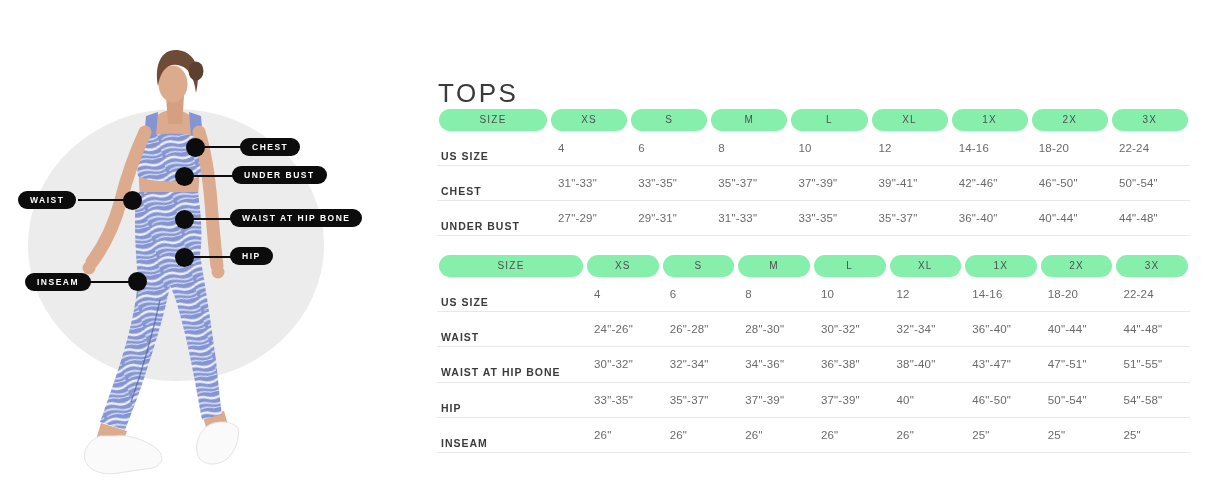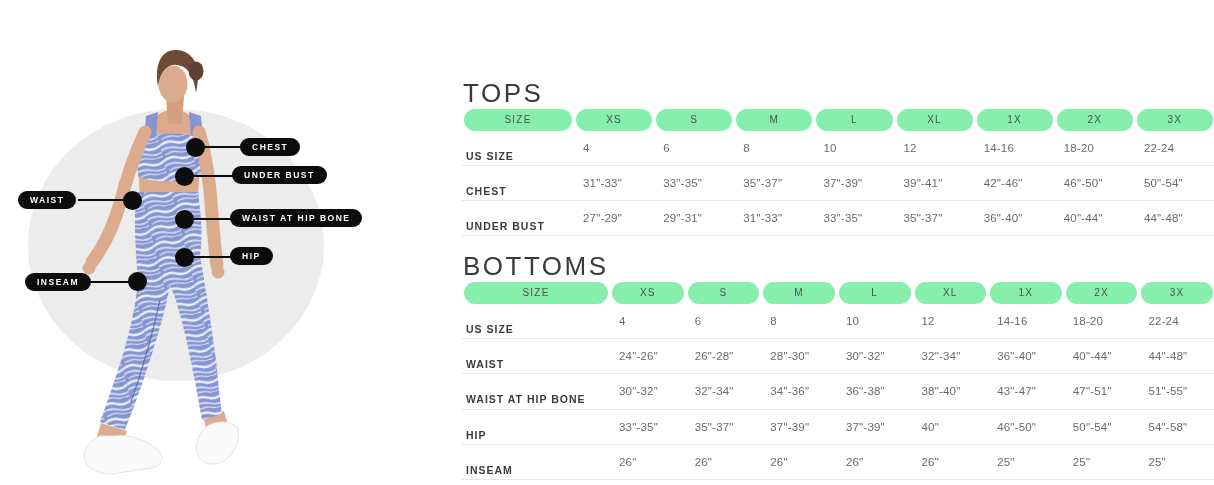--- a/index.html
+++ b/index.html
@@ -9,21 +9,21 @@
   
   .figure-panel{position:absolute;left:0;top:0;width:430px;height:485px;}
   .figure-panel svg{position:absolute;left:0;top:0;}
   .dot{position:absolute;width:19px;height:19px;border-radius:50%;background:#0c0c0c;z-index:3;}
   .cline{position:absolute;height:2px;background:#0c0c0c;z-index:2;}
   .cpill{position:absolute;height:18px;line-height:18px;border-radius:9px;background:#0c0c0c;
          color:#ffffff;font-size:8.5px;font-weight:700;letter-spacing:1.5px;padding:0 12px;
          white-space:nowrap;z-index:4;}
 
   
-  .section{position:absolute;left:462px;width:753px;}
+  .section{position:absolute;left:437px;width:753px;}
   .section-title{font-size:26px;font-weight:400;letter-spacing:2.5px;color:#3a3a3a;
                  margin:0 0 0 1px;height:27px;line-height:27px;}
   .thead{display:flex;margin-top:2px;}
   .hcell{box-sizing:border-box;}
   .hcell.rest{flex:1;}
   .hpill{background:#86efac;border-radius:11px;height:22px;line-height:22px;font-size:10px;
          font-weight:500;letter-spacing:1.2px;color:#4f4f4f;text-align:center;margin:0 2px;}
   .trow{display:flex;align-items:center;border-bottom:1px solid #e8e8e8;box-sizing:border-box;}
   .tops .trow{height:35px;}
   .bottoms .trow{height:35.2px;}
@@ -180,21 +180,20 @@
       <div class="cell">31"-33"</div>
       <div class="cell">33"-35"</div>
       <div class="cell">35"-37"</div>
       <div class="cell">36"-40"</div>
       <div class="cell">40"-44"</div>
       <div class="cell">44"-48"</div>
     </div>
   </div>
 
   <div class="section bottoms" style="top:253px;">
-    <h2 class="section-title">BOTTOMS</h2>
 
     <div class="thead">
       <div class="hcell c0">
           <div class="hpill">SIZE</div>
         </div>
       <div class="hcell rest">
           <div class="hpill">XS</div>
         </div>
       <div class="hcell rest">
           <div class="hpill">S</div>

